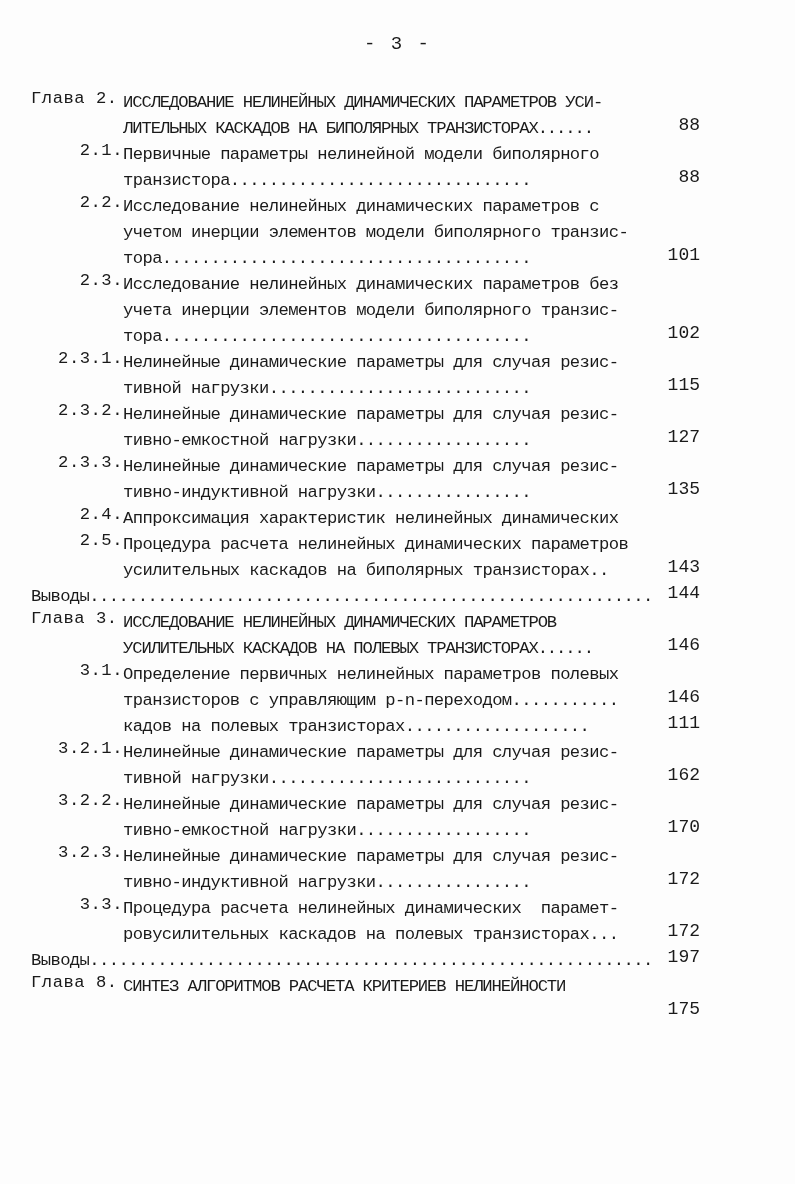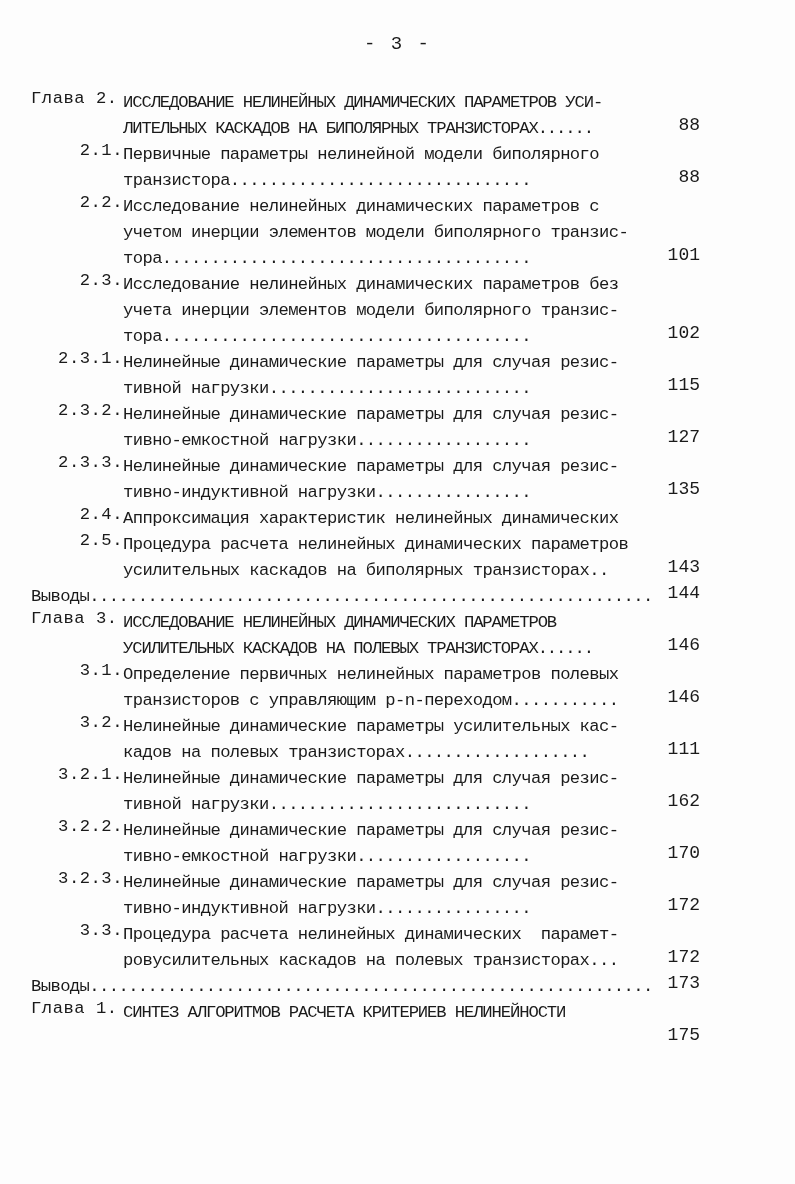--- a/index.html
+++ b/index.html
@@ -83,39 +83,38 @@
     </div>
     <div class="entry">
       <div class="line"><span class="num chapter">Глава 3.</span><span class="txt caps">ИССЛЕДОВАНИЕ НЕЛИНЕЙНЫХ ДИНАМИЧЕСКИХ ПАРАМЕТРОВ</span></div>
       <div class="line"><span class="txt caps">УСИЛИТЕЛЬНЫХ КАСКАДОВ НА ПОЛЕВЫХ ТРАНЗИСТОРАХ......</span><span class="pg">146</span></div>
     </div>
     <div class="entry">
       <div class="line"><span class="num">3.1.</span><span class="txt">Определение первичных нелинейных параметров полевых</span></div>
       <div class="line"><span class="txt">транзисторов с управляющим p-n-переходом...........</span><span class="pg">146</span></div>
     </div>
     <div class="entry">
-      <div class="line"><span class="num">3.2.</span><span class="txt">Нелинейные динамические параметры усилительных кас-</span></div>
       <div class="line"><span class="txt">кадов на полевых транзисторах...................</span><span class="pg">111</span></div>
     </div>
     <div class="entry">
       <div class="line"><span class="num">3.2.1.</span><span class="txt">Нелинейные динамические параметры для случая резис-</span></div>
       <div class="line"><span class="txt">тивной нагрузки...........................</span><span class="pg">162</span></div>
     </div>
     <div class="entry">
       <div class="line"><span class="num">3.2.2.</span><span class="txt">Нелинейные динамические параметры для случая резис-</span></div>
       <div class="line"><span class="txt">тивно-емкостной нагрузки..................</span><span class="pg">170</span></div>
     </div>
     <div class="entry">
       <div class="line"><span class="num">3.2.3.</span><span class="txt">Нелинейные динамические параметры для случая резис-</span></div>
       <div class="line"><span class="txt">тивно-индуктивной нагрузки................</span><span class="pg">172</span></div>
     </div>
     <div class="entry">
       <div class="line"><span class="num">3.3.</span><span class="txt">Процедура расчета нелинейных динамических  парамет-</span></div>
       <div class="line"><span class="txt">ровусилительных каскадов на полевых транзисторах...</span><span class="pg">172</span></div>
     </div>
     <div class="entry">
-      <div class="line"><span class="txt flush">Выводы..........................................................</span><span class="pg">173</span></div>
+      <div class="line"><span class="txt flush">Выводы..........................................................</span><span class="pg">197</span></div>
     </div>
     <div class="entry">
-      <div class="line"><span class="num chapter">Глава 1.</span><span class="txt caps">СИНТЕЗ АЛГОРИТМОВ РАСЧЕТА КРИТЕРИЕВ НЕЛИНЕЙНОСТИ</span></div>
+      <div class="line"><span class="num chapter">Глава 8.</span><span class="txt caps">СИНТЕЗ АЛГОРИТМОВ РАСЧЕТА КРИТЕРИЕВ НЕЛИНЕЙНОСТИ</span></div>
       <div class="line"><span class="pg">175</span></div>
     </div>
   </div>
 
 </body></html>

